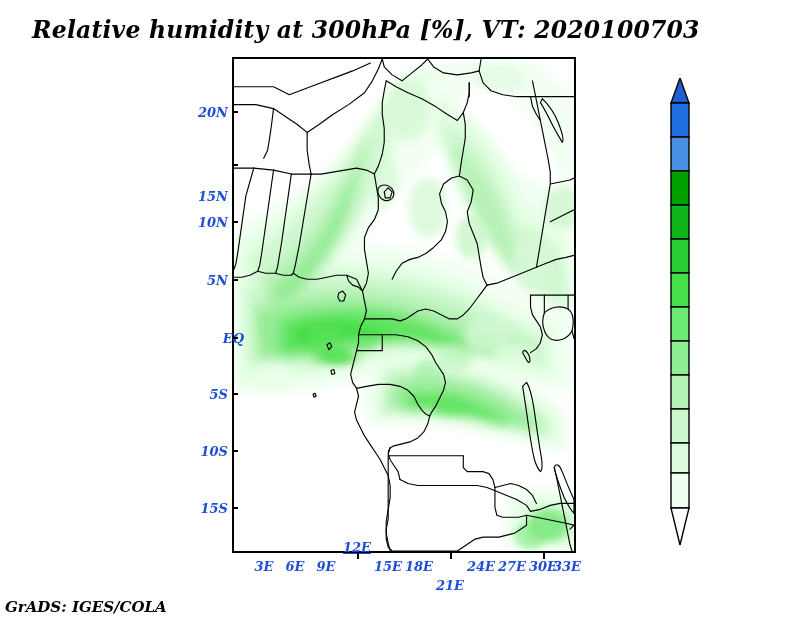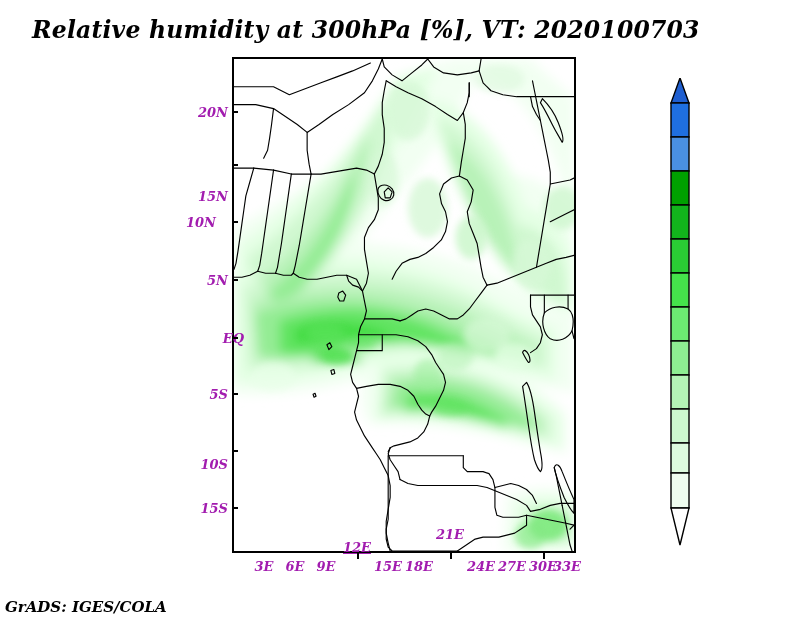--- a/index.html
+++ b/index.html
@@ -58,21 +58,21 @@
     display: block;
   }
 
   
   .axis-label {
     position: absolute;
     font-family: "DejaVu Serif", serif;
     font-style: italic;
     font-weight: 700;
     font-size: 13px;
-    color: #a21caf;
+    color: #1d4ed8;
     white-space: nowrap;
   }
   .y-label {
     text-align: right;
     transform: translateY(-50%);
   }
   .x-label {
     text-align: center;
     transform: translateX(-50%);
   }
@@ -369,47 +369,47 @@
     </svg>
   </div>
 
   <div>
     <div class="axis-label y-label" style="left:192px; top:112px; width:36px;">20N</div>
     <div class="tick y-tick" style="left:232px; top:111px;"></div>
 
     <div class="axis-label y-label" style="left:192px; top:165px; width:36px;margin-top:31px;">15N</div>
     <div class="tick y-tick" style="left:232px; top:164px;"></div>
 
-    <div class="axis-label y-label" style="left:180px; top:222px; width:36px;font-style:italic;">10N</div>
+    <div class="axis-label y-label" style="left:192px; top:222px; width:36px;font-style:italic;">10N</div>
     <div class="tick y-tick" style="left:232px; top:221px;"></div>
 
     <div class="axis-label y-label" style="left:192px; top:280px; width:36px;">5N</div>
     <div class="tick y-tick" style="left:232px; top:279px;"></div>
 
     <div class="axis-label y-label" style="left:208px; top:338px; width:36px;">EQ</div>
     <div class="tick y-tick" style="left:232px; top:337px;"></div>
 
     <div class="axis-label y-label" style="left:192px; top:394px; width:36px;text-align:right;">5S</div>
     <div class="tick y-tick" style="left:232px; top:393px;"></div>
 
-    <div class="axis-label y-label" style="left:192px; top:464px; width:36px;">10S</div>
+    <div class="axis-label y-label" style="left:192px; top:451px; width:36px;">10S</div>
     <div class="tick y-tick" style="left:232px; top:450px;"></div>
 
     <div class="axis-label y-label" style="left:192px; top:508px; width:36px;">15S</div>
     <div class="tick y-tick" style="left:232px; top:507px;"></div>
   </div>
 
   <div>
     <div class="axis-label x-label" style="left:264px; top:559px;">3E</div>
     <div class="axis-label x-label" style="left:295px; top:559px;">6E</div>
     <div class="axis-label x-label" style="left:326px; top:559px;text-align:center;">9E</div>
     <div class="axis-label x-label" style="left:357px; top:540px;text-decoration:underline;">12E</div>
     <div class="axis-label x-label" style="left:388px; top:559px;">15E</div>
     <div class="axis-label x-label" style="left:419px; top:559px;">18E</div>
-    <div class="axis-label x-label" style="left:450px; top:527px;">21E</div>
+    <div class="axis-label x-label" style="left:450px; top:578px;">21E</div>
     <div class="axis-label x-label" style="left:481px; top:559px;text-align:right;">24E</div>
     <div class="axis-label x-label" style="left:512px; top:559px;">27E</div>
     <div class="axis-label x-label" style="left:543px; top:559px;">30E</div>
     <div class="axis-label x-label" style="left:567px; top:559px;">33E</div>
 
     <div class="tick x-tick" style="left:357px; top:553px;"></div>
     <div class="tick x-tick" style="left:450px; top:553px;"></div>
     <div class="tick x-tick" style="left:543px; top:553px;"></div>
   </div>
 

